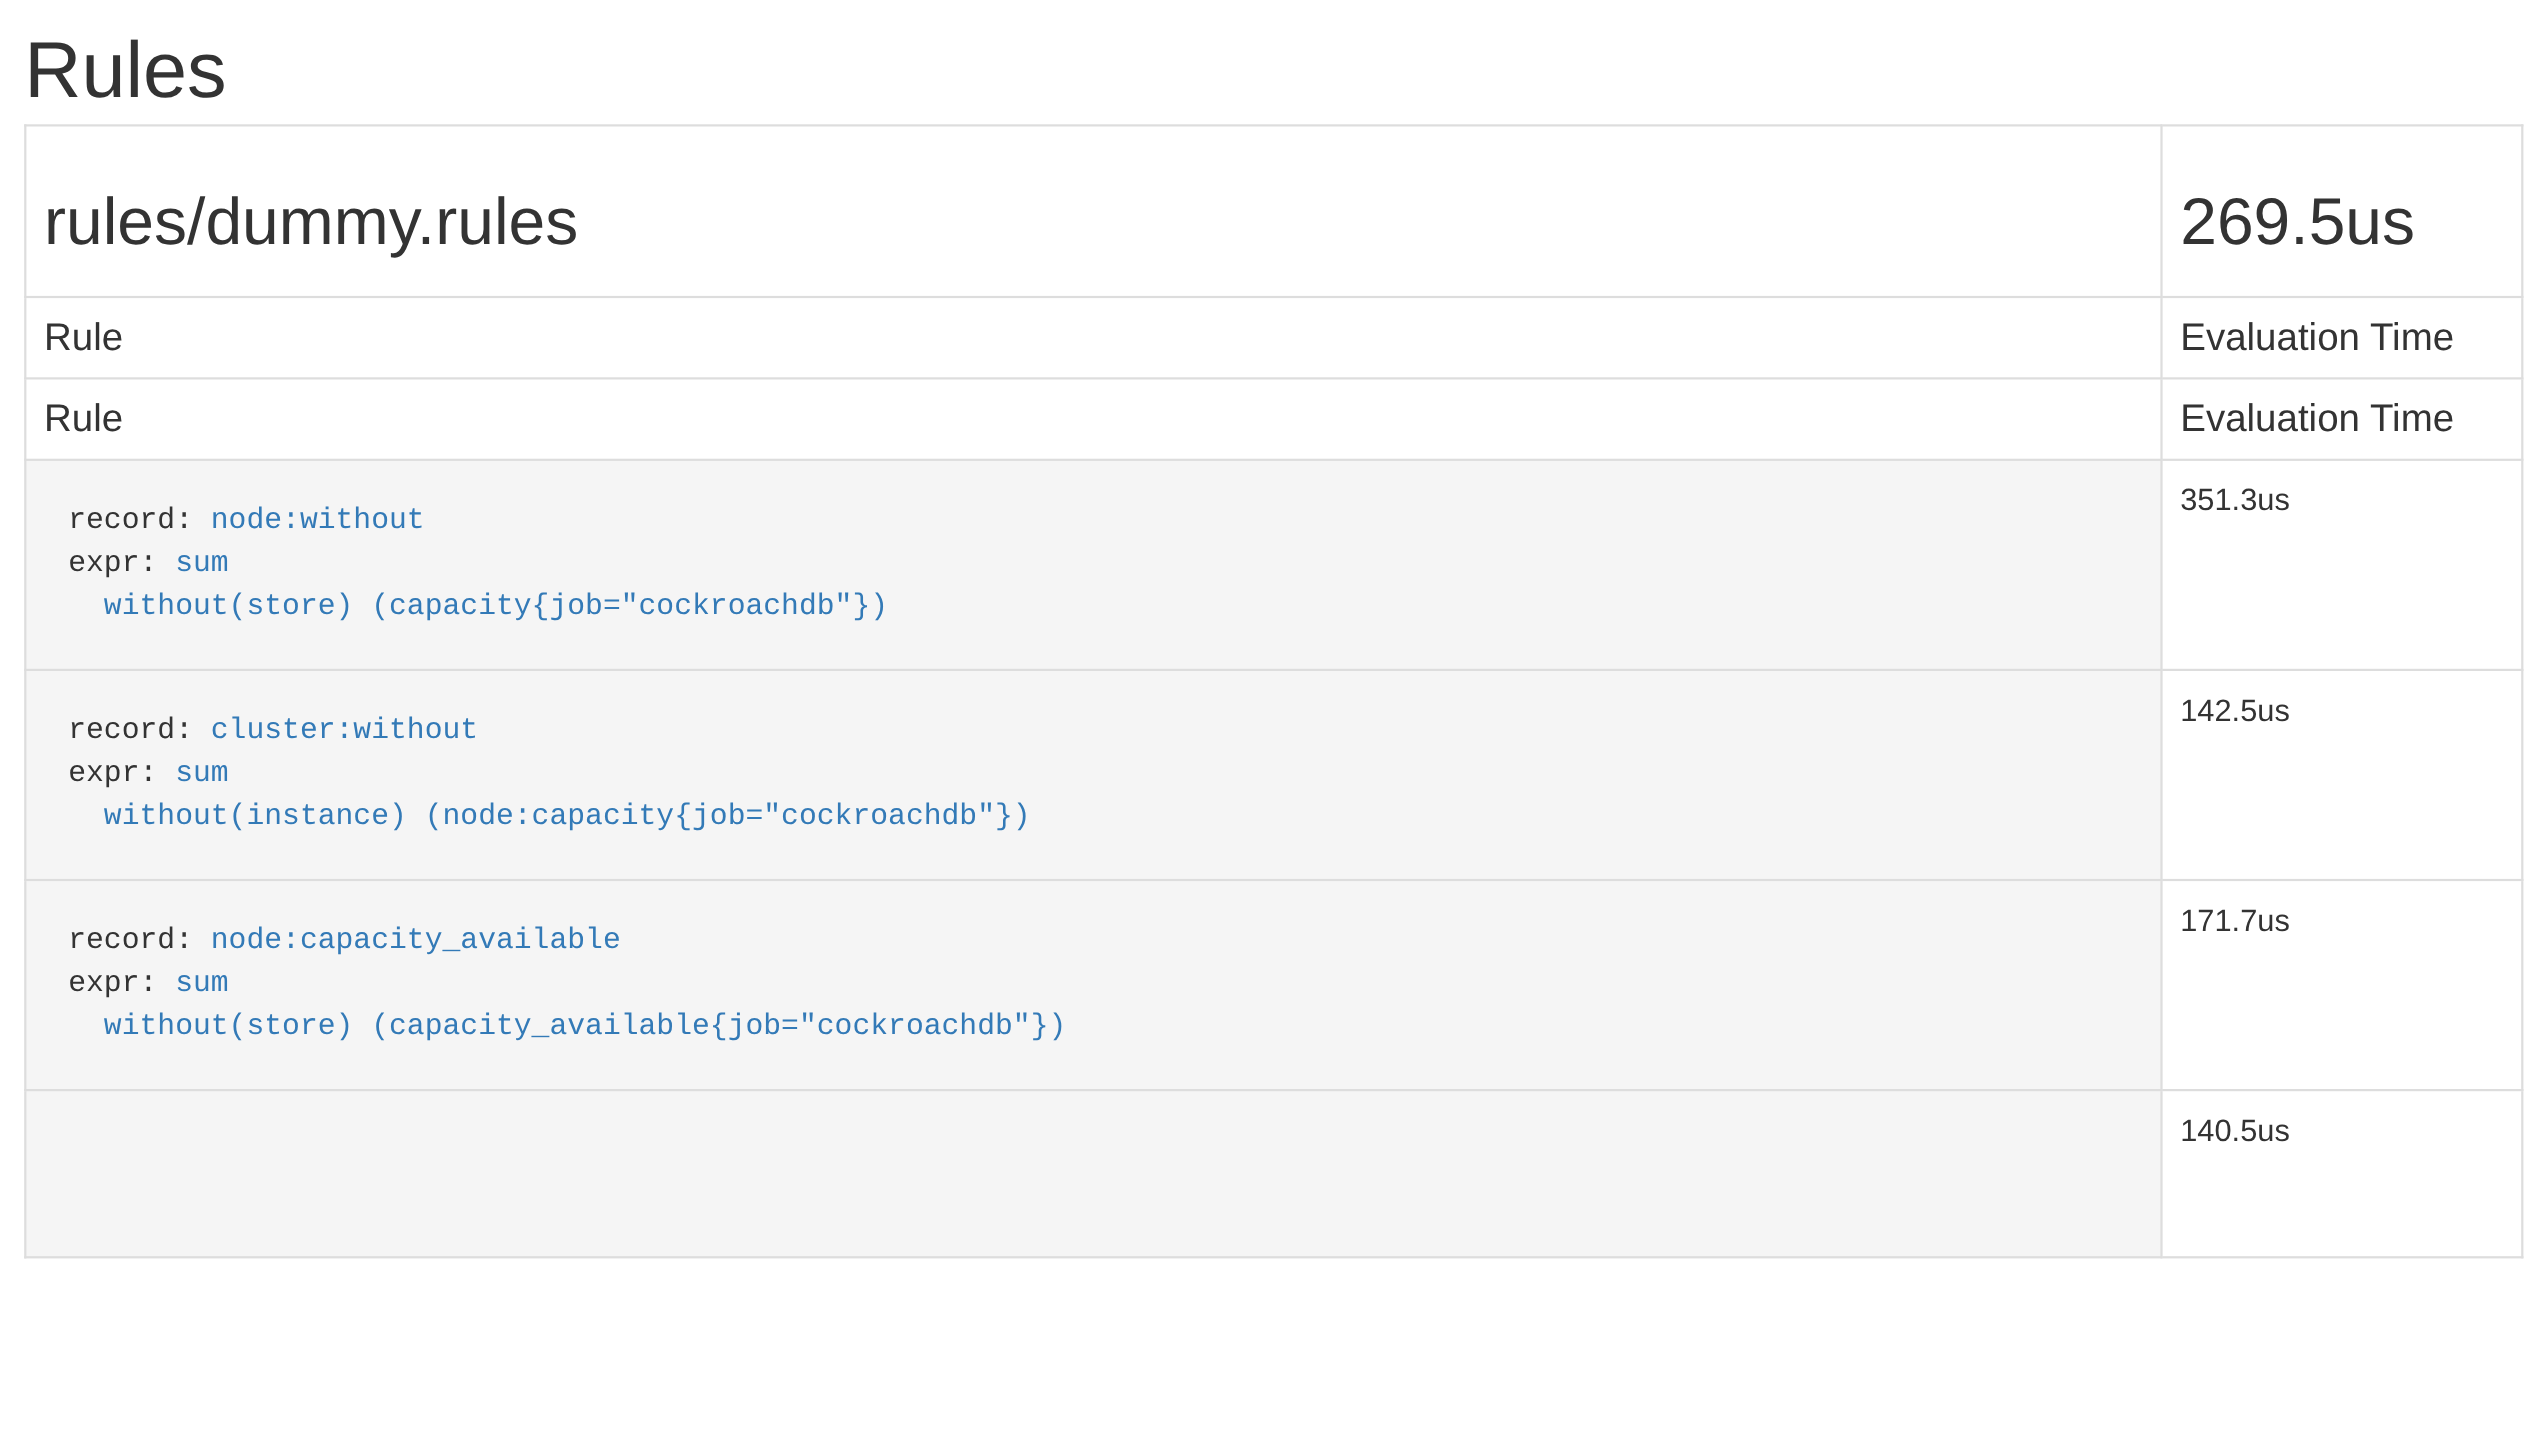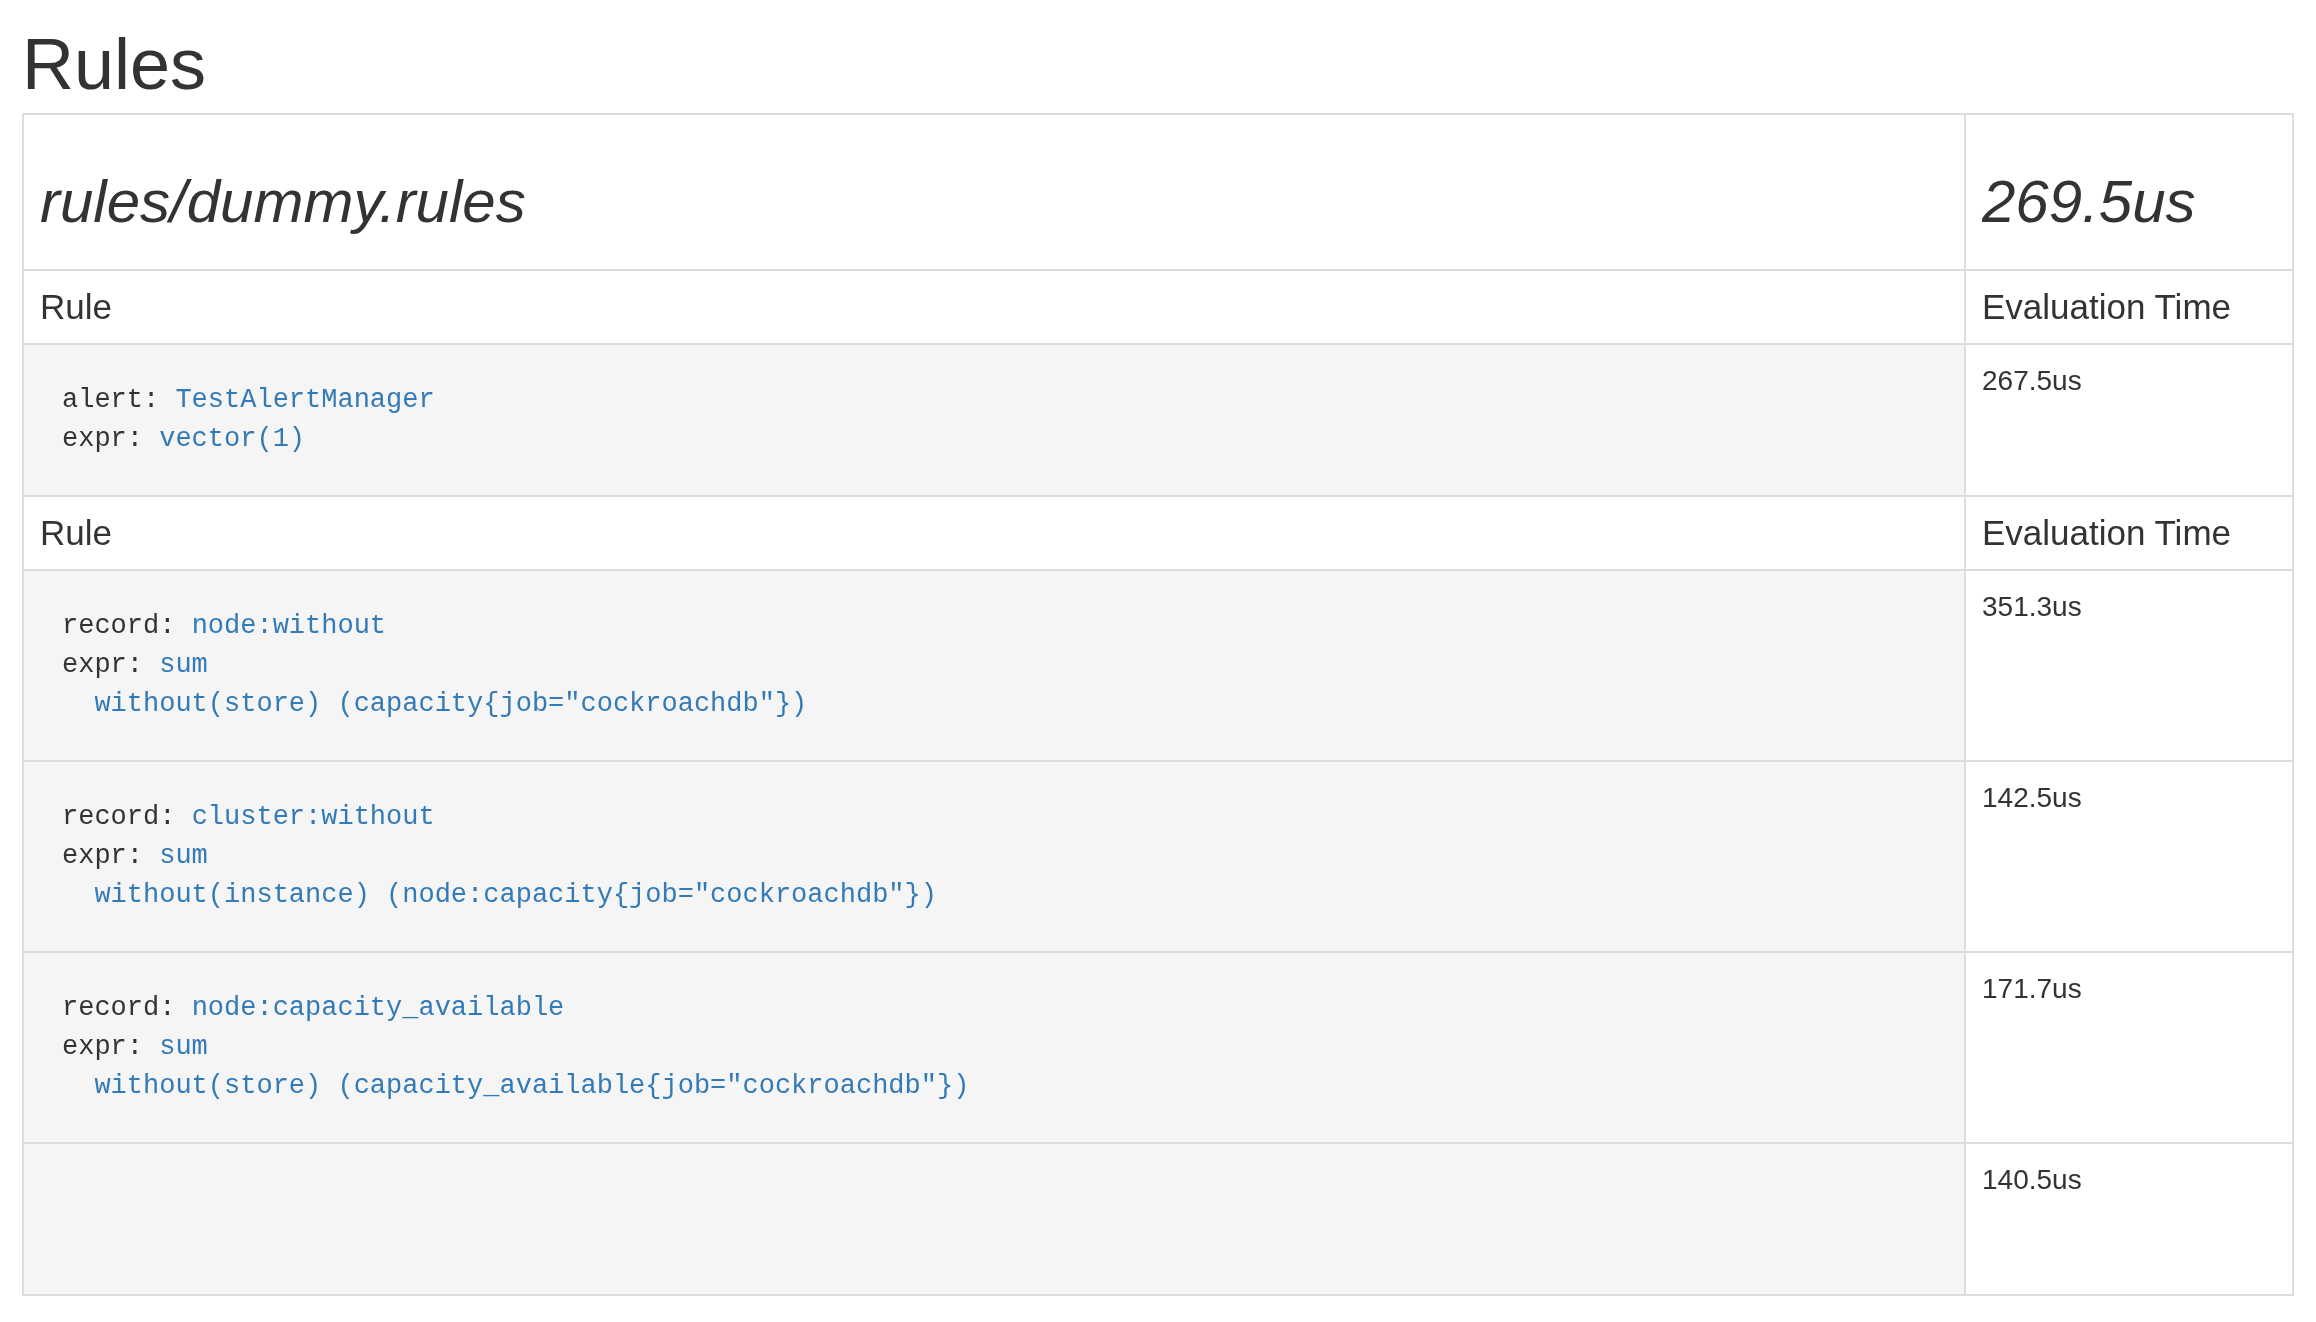--- a/index.html
+++ b/index.html
@@ -36,21 +36,21 @@
   }
   table.rules-table col.col-rule{width:auto;}
   table.rules-table col.col-time{width:328px;}
   table.rules-table td,
   table.rules-table th{
     border:2px solid var(--border);
     vertical-align:top;
     padding:16px;
     text-align:left;
   }
-  td.group-cell{padding:0 16px;font-style:italic;}
+  td.group-cell{padding:0 16px;}
   .group-heading{
     font-size:60px;
     line-height:66px;
     font-weight:500;
     margin:38px 0 18px 0;
     white-space:nowrap;
     overflow:hidden;
   }
   th.col-header{
     font-size:35px;
@@ -97,27 +97,20 @@
           <div class="group-heading">rules/dummy.rules</div>
         </td>
         <td class="group-cell">
           <div class="group-heading">269.5us</div>
         </td>
       </tr>
       <tr class="header-row">
         <th class="col-header">Rule</th>
         <th class="col-header">Evaluation Time</th>
       </tr>
-      <tr class="rule-row">
-        <td class="rule-cell">
-          <pre><span class="kw">alert:</span> <a class="code-link">TestAlertManager</a>
-<span class="kw">expr:</span> <a class="code-link">vector(1)</a></pre>
-        </td>
-        <td class="time-cell">267.5us</td>
-      </tr>
       <tr class="header-row">
         <th class="col-header">Rule</th>
         <th class="col-header">Evaluation Time</th>
       </tr>
       <tr class="rule-row">
         <td class="rule-cell">
           <pre><span class="kw">record:</span> <a class="code-link">node:without</a>
 <span class="kw">expr:</span> <a class="code-link">sum
   without(store) (capacity{job="cockroachdb"})</a></pre>
         </td>

